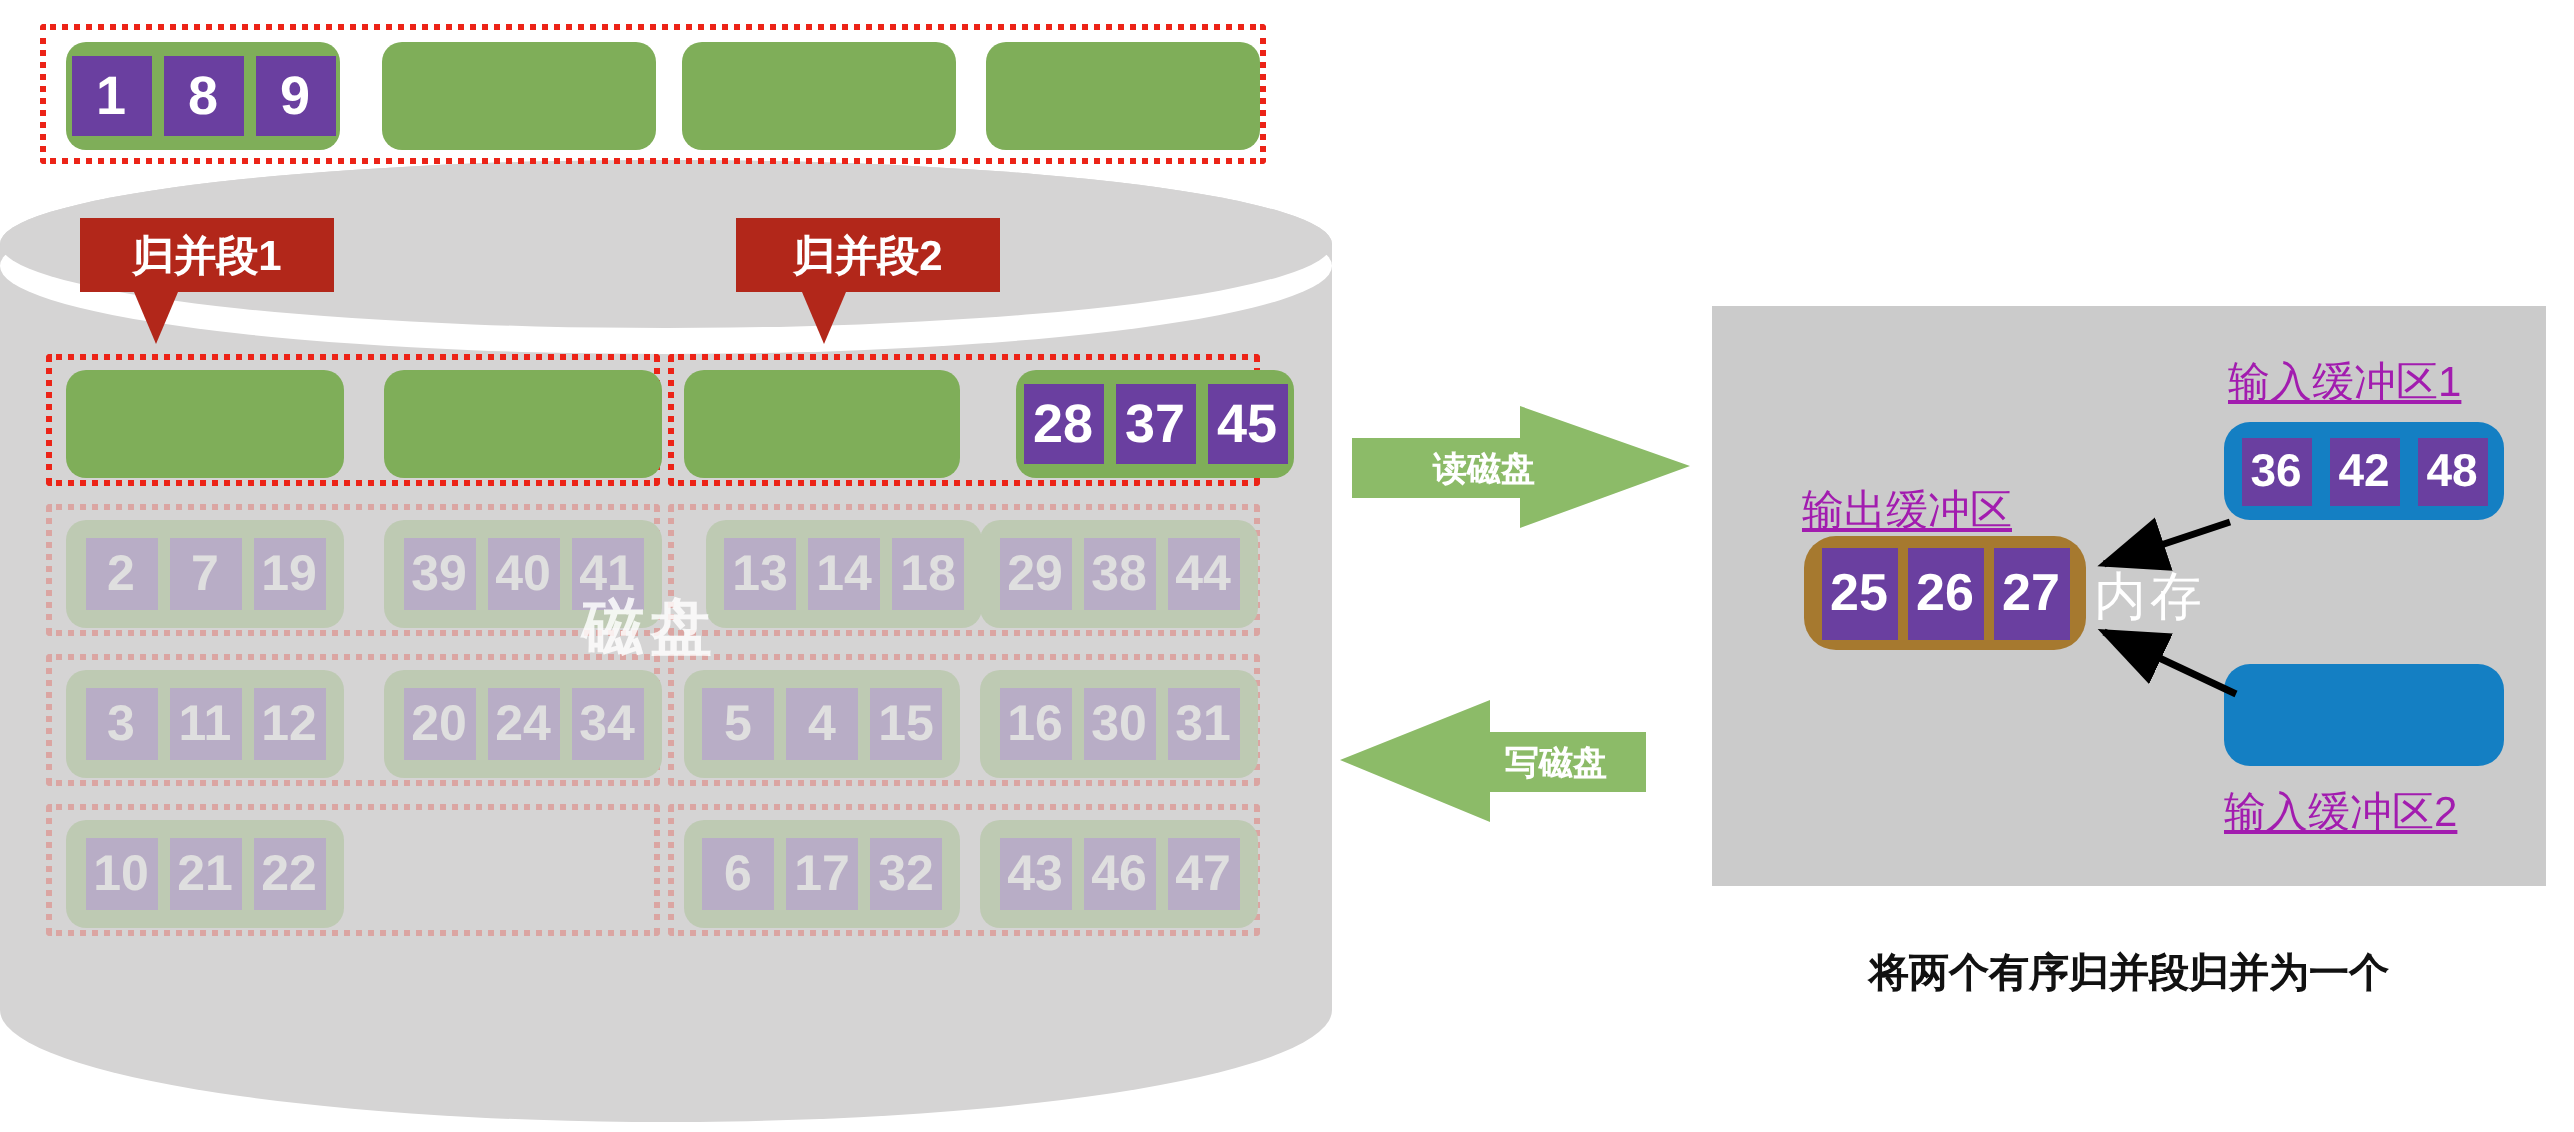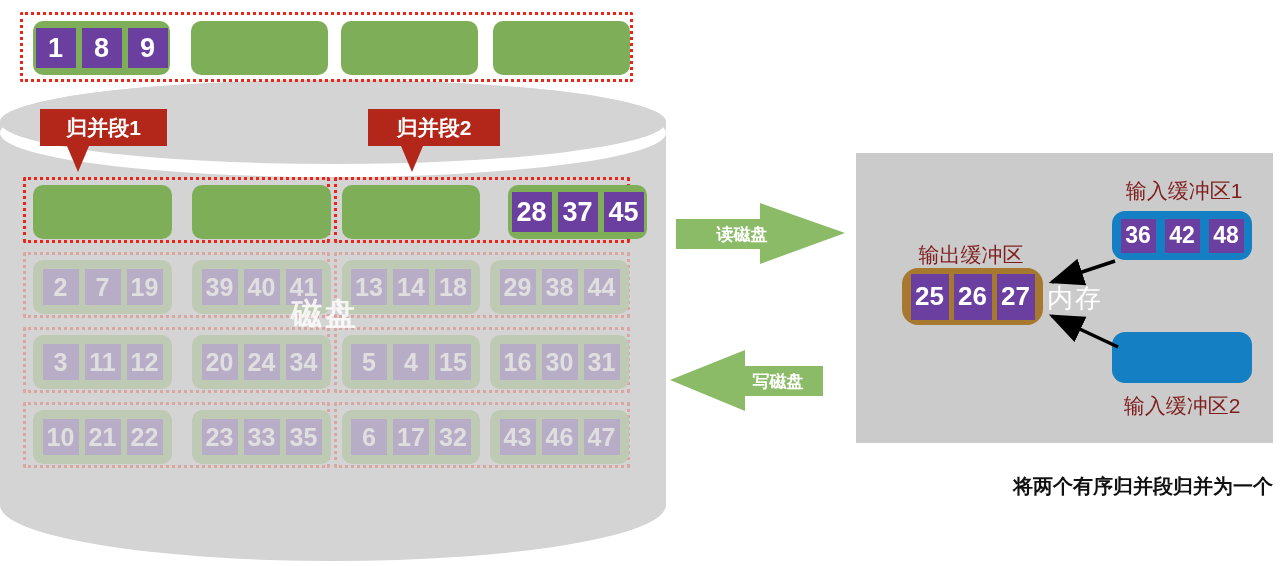--- a/index.html
+++ b/index.html
@@ -31,23 +31,23 @@
                 border-style:solid;border-color:transparent;
                 border-width:26px 11px 0 11px;border-top-color:#B2271A;}
   .disk-word{position:absolute;color:rgba(255,255,255,0.82);font-weight:bold;
              font-size:31px;letter-spacing:3px;z-index:6;margin-top:18px;}
   
   .membox{position:absolute;left:856px;top:153px;width:417px;height:290px;background:#CBCBCB;}
   .buf-blue{position:absolute;background:#147FC3;border-radius:13px;
             display:flex;align-items:center;justify-content:center;gap:9px;}
   .buf-brown{position:absolute;background:#A6792F;border-radius:16px;
              display:flex;align-items:center;justify-content:center;gap:5px;}
-  .gray-label{position:absolute;color:#7f1d1d;font-size:21px;text-align:center;}
+  .gray-label{position:absolute;color:#a21caf;font-size:21px;text-decoration:underline;}
   .mem-word{position:absolute;color:#ffffff;font-weight:normal;font-size:26px;letter-spacing:2px;}
-  .caption{position:absolute;left:856px;top:473px;width:417px;text-align:right;
+  .caption{position:absolute;left:856px;top:473px;width:417px;text-align:center;
            color:#111111;font-weight:bold;font-size:20px;}
   .harrow-text{fill:#ffffff;font-weight:bold;font-size:17px;
                font-family:"Liberation Sans","DejaVu Sans",sans-serif;}
 </style>
 </head>
 <body>
 
 <div id="stage">
 
   <svg class="abs" style="left:0;top:70px;z-index:0" width="666" height="496" viewBox="0 0 666 496">
@@ -96,21 +96,21 @@
         <span class="sq md">7</span>
         <span class="sq md">19</span>
       </div>
       <div class="gblock" style="left:166px;top:5px;width:139px;height:54px">
         <span class="sq md">39</span>
         <span class="sq md">40</span>
         <span class="sq md">41</span>
       </div>
     </div>
     <div class="dotted-box" style="left:334px;top:0;width:296px;height:66px">
-      <div class="gblock" style="left:5px;top:5px;width:138px;height:54px">
+      <div class="gblock" style="left:16px;top:5px;width:138px;height:54px">
         <span class="sq md">13</span>
         <span class="sq md">14</span>
         <span class="sq md">18</span>
       </div>
       <div class="gblock" style="left:153px;top:5px;width:139px;height:54px">
         <span class="sq md">29</span>
         <span class="sq md">38</span>
         <span class="sq md">44</span>
       </div>
     </div>
@@ -142,25 +142,20 @@
       </div>
     </div>
   </div>
 
   <div class="faded-row" style="top:402px">
     <div class="dotted-box" style="left:23px;top:0;width:307px;height:66px">
       <div class="gblock" style="left:7px;top:5px;width:139px;height:54px">
         <span class="sq md">10</span>
         <span class="sq md">21</span>
         <span class="sq md">22</span>
-      </div>
-      <div class="gblock" style="left:166px;top:5px;width:139px;height:54px">
-        <span class="sq md">23</span>
-        <span class="sq md">33</span>
-        <span class="sq md">35</span>
       </div>
     </div>
     <div class="dotted-box" style="left:334px;top:0;width:296px;height:66px">
       <div class="gblock" style="left:5px;top:5px;width:138px;height:54px">
         <span class="sq md">6</span>
         <span class="sq md">17</span>
         <span class="sq md">32</span>
       </div>
       <div class="gblock" style="left:153px;top:5px;width:139px;height:54px">
         <span class="sq md">43</span>

